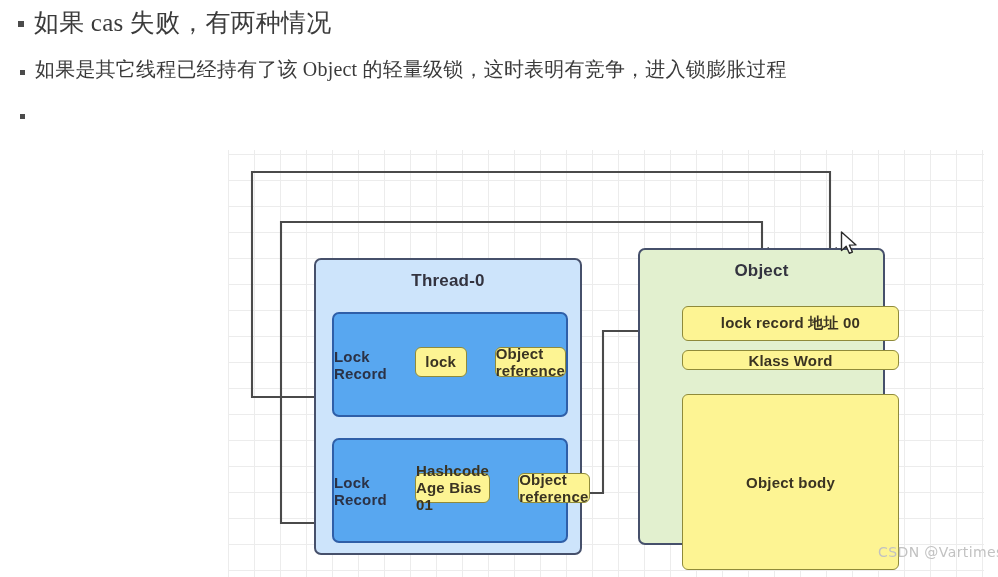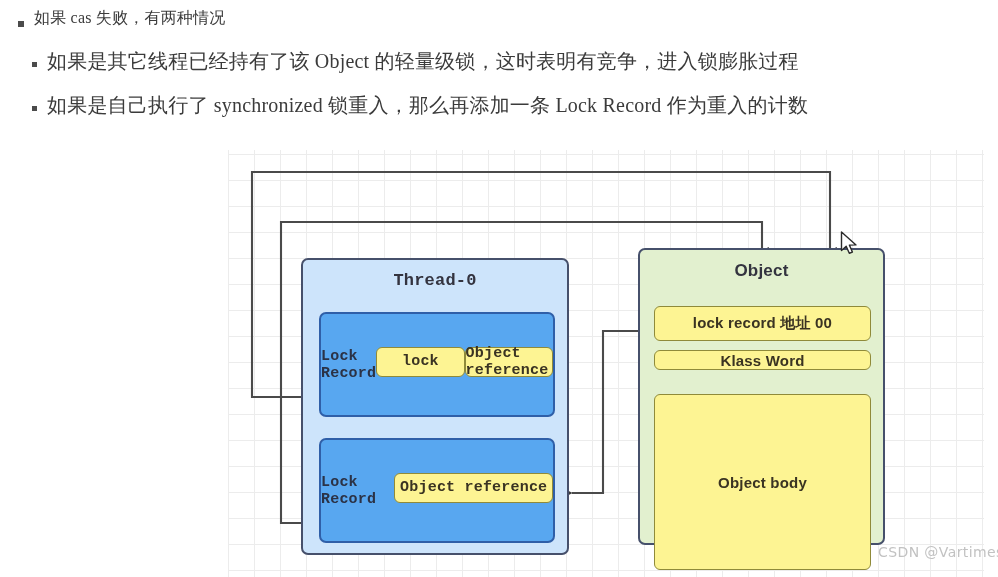--- a/index.html
+++ b/index.html
@@ -22,42 +22,42 @@
     left: 0; top: 0;
     width: 998px;
     padding-top: 4px;
   }
   .note-line {
     display: flex;
     align-items: flex-start;
     line-height: 1.0;
   }
   .note-l1 { padding-left: 18px; margin-top: 6px; }
-  .note-l2 { padding-left: 32px; margin-top: 24px; }
+  .note-l2 { padding-left: 20px; margin-top: 24px; }
   .bullet {
     display: inline-block;
     width: 6px;
     height: 6px;
     background: #4b4b4b;
     margin-right: 10px;
     margin-top: 11px;
     flex: 0 0 auto;
   }
   .bullet-sm {
     width: 5px; height: 5px;
     margin-top: 11px;
   }
   .note-text {
     font-family: "Liberation Serif", "DejaVu Serif", serif;
     font-size: 20px;
     color: #3b3b3b;
     letter-spacing: 0.2px;
     white-space: nowrap;
   }
-  .note-l1 .note-text { font-size: 16px; }
+  .note-l1 .note-text { font-size: 25px; }
   .note-l2 .note-text { font-size: 20px; }
 
   
   .canvas {
     position: absolute;
     left: 228px;
     top: 150px;
     width: 756px;
     height: 427px;
     background-color: #ffffff;
@@ -80,25 +80,24 @@
   .box {
     position: absolute;
     box-sizing: border-box;
     border-radius: 7px;
     border: 2px solid #3b3b4d;
     display: flex;
     flex-direction: column;
     align-items: center;
   }
   .thread-box {
-    left: 301px; top: 258px;
+    left: 314px; top: 258px;
     width: 268px; height: 297px;
     background: #cde4fb;
     border-color: #46506b;
-    font-family: Liberation Mono, monospace;
   }
   .object-box {
     left: 638px; top: 248px;
     width: 247px; height: 297px;
     background: #e2f0cf;
     border-color: #46506b;
   }
   .box-title {
     font-size: 17px;
     font-weight: bold;
@@ -136,20 +135,21 @@
     background: #fdf493;
     border: 1.5px solid #8f8a3a;
     border-radius: 6px;
     display: flex;
     align-items: center;
     justify-content: center;
     font-size: 15px;
     font-weight: bold;
     color: #3a3322;
     letter-spacing: 0.2px;
+    margin-left: 28px;
   }
   .lr-field {
     width: 218px;
     height: 30px;
     margin-bottom: 6px;
   }
 
   .obj-field {
     position: absolute;
     left: 14px;
@@ -190,21 +190,20 @@
     <span class="note-text">如果 cas 失败，有两种情况</span>
   </div>
 
   <div class="note-line note-l2">
     <span class="bullet bullet-sm"></span>
     <span class="note-text">如果是其它线程已经持有了该 Object 的轻量级锁，这时表明有竞争，进入锁膨胀过程</span>
   </div>
 
   <div class="note-line note-l2">
     <span class="bullet bullet-sm"></span>
-    <span class="note-text">如果是自己执行了 synchronized 锁重入，那么再添加一条 Lock Record 作为重入的计数</span>
   </div>
 
 </div>
 
 <div class="canvas"></div>
 
 <svg class="svg-layer" viewBox="0 0 998 577" xmlns="http://www.w3.org/2000/svg">
   <defs>
     <marker id="arrow-down" markerWidth="9" markerHeight="9" refX="4.5" refY="7.6" orient="auto" markerUnits="userSpaceOnUse">
       <path d="M0.4,0.8 L4.5,8.2 L8.6,0.8 Z" fill="#3a3a3a"></path>
@@ -225,20 +224,21 @@
   <div class="box-title">Thread-0</div>
 
   <div class="lock-record lr-1">
     <div class="lr-title">Lock Record</div>
     <div class="field lr-field">lock</div>
     <div class="field lr-field">Object reference</div>
   </div>
 
   <div class="lock-record lr-2">
     <div class="lr-title">Lock Record</div>
+    <div class="field lr-field">Hashcode Age Bias 01</div>
     <div class="field lr-field">Object reference</div>
   </div>
 </div>
 
 <div class="box object-box">
   <div class="box-title">Object</div>
 
   <div class="field obj-field of-1">lock record 地址 00</div>
   <div class="field obj-field of-2">Klass Word</div>
   <div class="field obj-field of-3">Object body</div>

